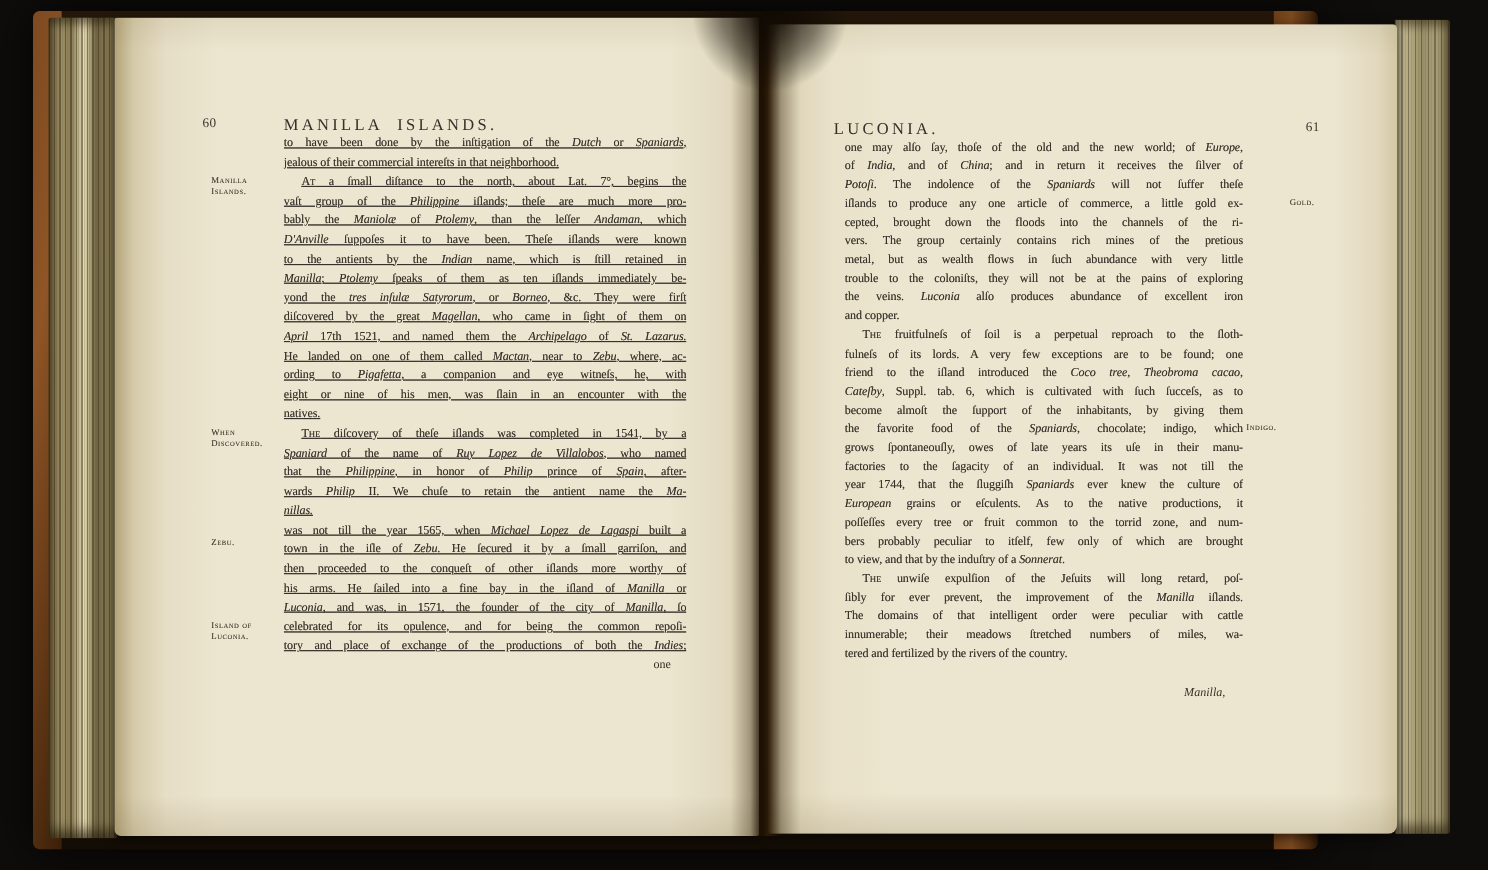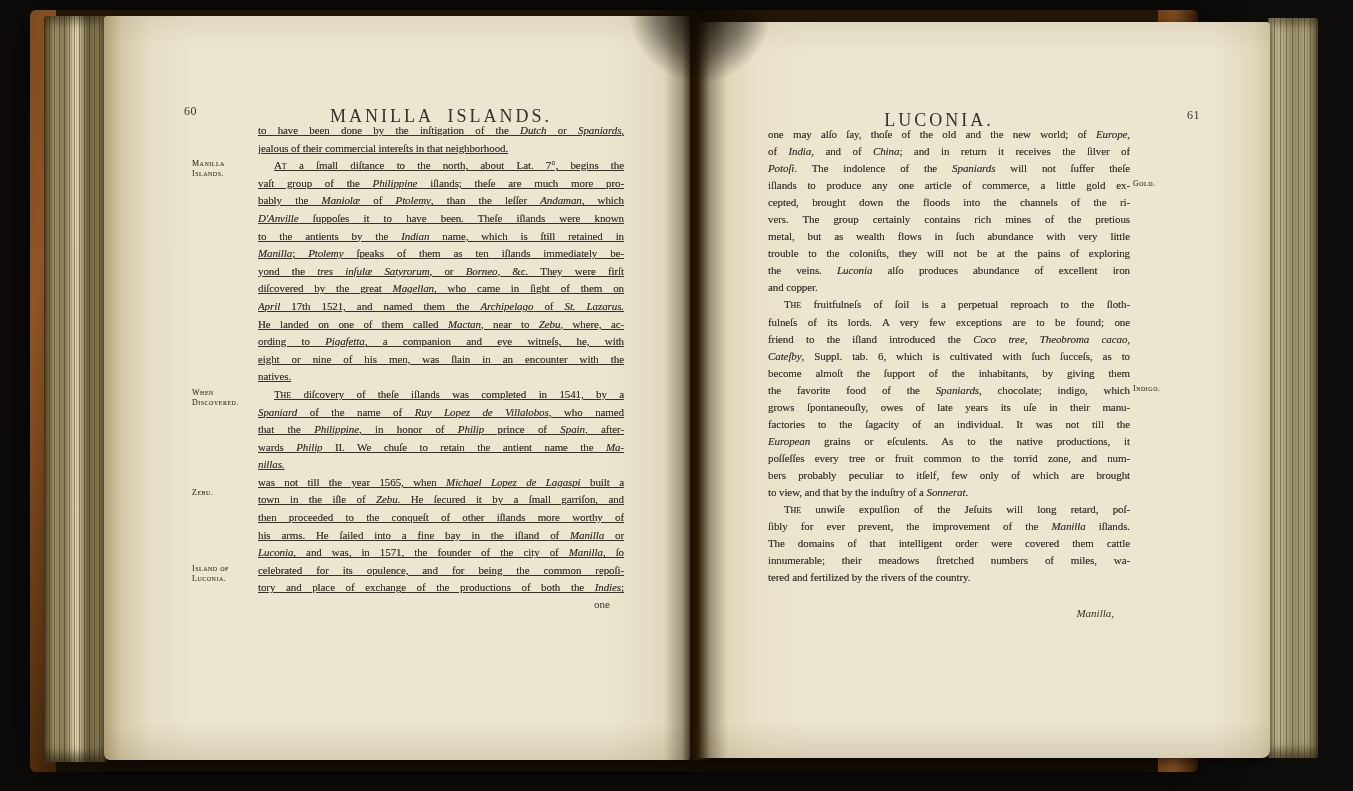--- a/index.html
+++ b/index.html
@@ -59,21 +59,21 @@
     background:linear-gradient(90deg,rgba(31,18,4,0) 0%,rgba(31,18,4,0.30) 28%,var(--gutter,#1f1204) 47%,#2c1b08 53%,rgba(31,18,4,0.30) 72%,rgba(31,18,4,0) 100%);
   }
   .gutter-top{
     position:absolute;left:600px;top:0;width:140px;height:72px;pointer-events:none;
     background:radial-gradient(ellipse at 50% 0%,rgba(14,9,3,0.95) 0%,rgba(14,9,3,0.45) 45%,rgba(14,9,3,0) 72%);
   }
   .folio{position:absolute;font-size:12px;letter-spacing:0.5px;color:#3a352c;}
   .folio-left{left:80px;top:88px;}
   .folio-right{left:489px;top:86px;}
   .running-head{
-    position:absolute;text-align:center;font-size:18px;
+    position:absolute;text-align:left;font-size:15px;
     letter-spacing:3px;word-spacing:7px;color:#35302a;font-family:Liberation Serif, serif;
   }
   .head-left{left:154px;top:90px;width:366px;}
   .head-right{left:60px;top:88px;width:362px;}
   .body-text{position:absolute;}
   .body-left{left:154px;top:106px;width:366px;}
   .body-right{left:70px;top:104px;width:362px;}
   .bl{
     font-size:11px;letter-spacing:-0.1px;overflow:hidden;white-space:pre-wrap;
     text-shadow:0 0 0.4px rgba(54,49,42,0.55);
@@ -152,21 +152,21 @@
         <div class="bl jst"><span>celebrated for its opulence, and for being the common repoſi-</span></div>
         <div class="bl jst"><span>tory and place of exchange of the productions of both the </span><span class="it">Indies</span><span>;</span></div>
         <div class="catchword">one</div>
       </div>
   </section>
 
   <section class="page page-right">
     <div class="folio folio-right">61</div>
     <div class="running-head head-right">LUCONIA.</div>
     <div class="margin-notes notes-right">
-        <div class="mnote" style="top: 157.15px;">
+        <div class="mnote" style="top: 157.15px; text-align: right;">
           <div>Gold.</div>
         </div>
         <div class="mnote" style="top: 361.75px;">
           <div>Indigo.</div>
         </div>
       </div>
     <div class="body-text body-right">
         <div class="bl jst"><span>one may alſo ſay, thoſe of the old and the new world; of </span><span class="it">Europe</span><span>,</span></div>
         <div class="bl jst"><span>of </span><span class="it">India</span><span>, and of </span><span class="it">China</span><span>; and in return it receives the ſilver of</span></div>
         <div class="bl jst"><span class="it">Potoſi</span><span>. The indolence of the </span><span class="it">Spaniards</span><span> will not ſuffer theſe</span></div>
@@ -178,27 +178,28 @@
         <div class="bl jst"><span>the veins. </span><span class="it">Luconia</span><span> alſo produces abundance of excellent iron</span></div>
         <div class="bl"><span>and copper.</span></div>
         <div class="bl jst ind"><span class="sc">The</span><span> fruitfulneſs of ſoil is a perpetual reproach to the ſloth-</span></div>
         <div class="bl jst"><span>fulneſs of its lords. A very few exceptions are to be found; one</span></div>
         <div class="bl jst"><span>friend to the iſland introduced the </span><span class="it">Coco tree</span><span>, </span><span class="it">Theobroma cacao</span><span>,</span></div>
         <div class="bl jst"><span class="it">Cateſby</span><span>, Suppl. tab. 6, which is cultivated with ſuch ſucceſs, as to</span></div>
         <div class="bl jst"><span>become almoſt the ſupport of the inhabitants, by giving them</span></div>
         <div class="bl jst"><span>the favorite food of the </span><span class="it">Spaniards</span><span>, chocolate; indigo, which</span></div>
         <div class="bl jst"><span>grows ſpontaneouſly, owes of late years its uſe in their manu-</span></div>
         <div class="bl jst"><span>factories to the ſagacity of an individual. It was not till the</span></div>
+        <div class="bl jst"><span>year 1744, that the ſluggiſh </span><span class="it">Spaniards</span><span> ever knew the culture of</span></div>
         <div class="bl jst"><span class="it">European</span><span> grains or eſculents. As to the native productions, it</span></div>
         <div class="bl jst"><span>poſſeſſes every tree or fruit common to the torrid zone, and num-</span></div>
         <div class="bl jst"><span>bers probably peculiar to itſelf, few only of which are brought</span></div>
         <div class="bl"><span>to view, and that by the induſtry of a </span><span class="it">Sonnerat</span><span>.</span></div>
         <div class="bl jst ind"><span class="sc">The</span><span> unwiſe expulſion of the Jeſuits will long retard, poſ-</span></div>
         <div class="bl jst"><span>ſibly for ever prevent, the improvement of the </span><span class="it">Manilla</span><span> iſlands.</span></div>
-        <div class="bl jst"><span>The domains of that intelligent order were covered them cattle</span></div>
+        <div class="bl jst"><span>The domains of that intelligent order were peculiar with cattle</span></div>
         <div class="bl jst"><span>innumerable; their meadows ſtretched numbers of miles, wa-</span></div>
         <div class="bl"><span>tered and fertilized by the rivers of the country.</span></div>
         <div class="catchword it">Manilla,</div>
       </div>
   </section>
 
   <div class="gutter"></div>
   <div class="gutter-top"></div>
 </div>
 

